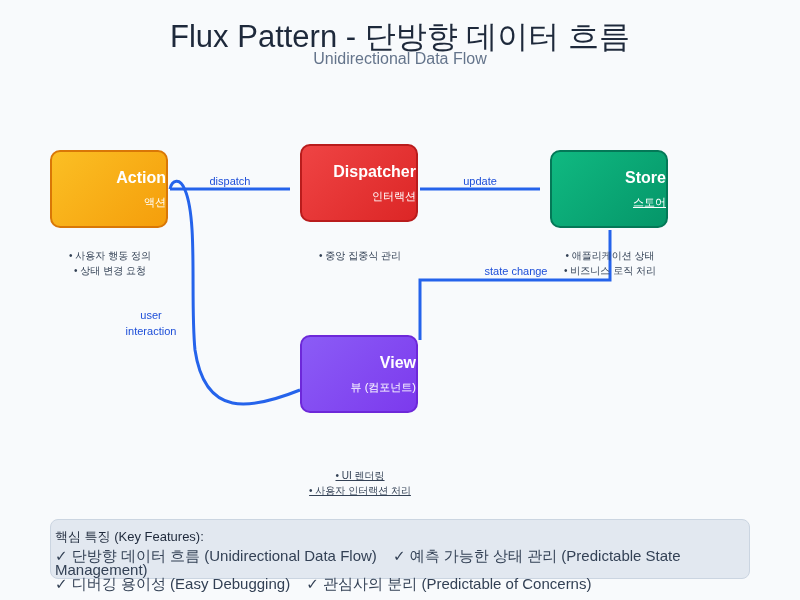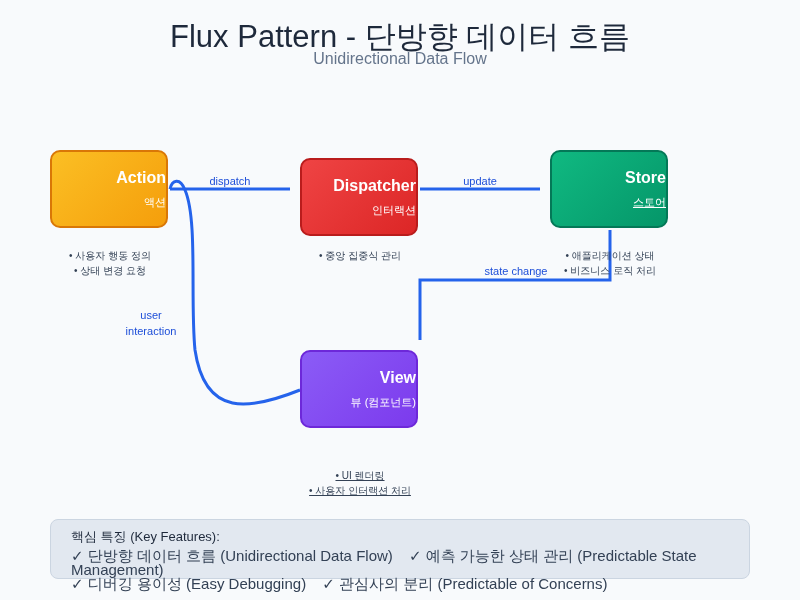--- a/index.html
+++ b/index.html
@@ -20,32 +20,32 @@
   svg.flow { position: absolute; left: 0; top: 0; }
   .node {
     position: absolute; width: 118px; height: 78px;
     border-radius: 10px; box-sizing: border-box;
     display: flex; flex-direction: column; align-items: flex-end; justify-content: center;
     color: #ffffff; cursor: pointer;
   }
   .node .nlabel { font-size: 16px; font-weight: bold; margin-bottom: 8px; }
   .node .nsub { font-size: 11px; }
   .n-action { left: 50px; top: 150px; background: linear-gradient(135deg,#fbbf24,#f59e0b); border: 2px solid #d97706; }
-  .n-dispatcher { left: 300px; top: 158px; background: linear-gradient(135deg,#ef4444,#dc2626); border: 2px solid #b91c1c; }
+  .n-dispatcher { left: 300px; top: 144px; background: linear-gradient(135deg,#ef4444,#dc2626); border: 2px solid #b91c1c; }
   .n-store { left: 550px; top: 150px; background: linear-gradient(135deg,#10b981,#059669); border: 2px solid #047857; }
-  .n-view { left: 300px; top: 350px; background: linear-gradient(135deg,#8b5cf6,#7c3aed); border: 2px solid #6d28d9; }
+  .n-view { left: 300px; top: 335px; background: linear-gradient(135deg,#8b5cf6,#7c3aed); border: 2px solid #6d28d9; }
   .desc {
     position: absolute; width: 160px; text-align: center;
     font-size: 10px; color: #334155; line-height: 15px;
   }
   .edge-label { position: absolute; font-size: 11px; color: #1d4ed8; line-height: 16px; text-align: center; }
   .features {
     position: absolute; left: 50px; top: 519px; width: 700px; height: 60px;
     box-sizing: border-box; background: #e2e8f0; border: 1px solid #cbd5e1;
-    border-radius: 8px; padding: 8px 20px;
+    border-radius: 8px; padding: 8px 4px;
   }
   .features .ftitle { font-size: 13px; color: #1e293b; margin-bottom: 3px; }
   .features .frow { font-size: 15px; color: #334155; line-height: 14px; }
   .features .frow span { margin-right: 12px; }
 </style>
 </head>
 <body>
 
 <div class="title">Flux Pattern - 단방향 데이터 흐름</div>
 <div class="subtitle">Unidirectional Data Flow</div>

